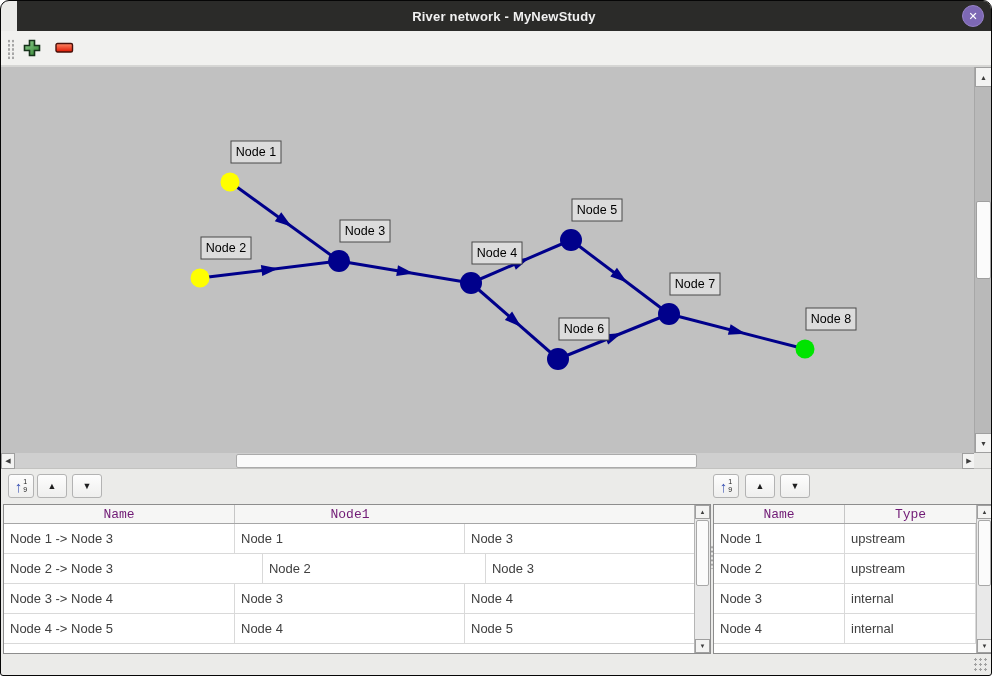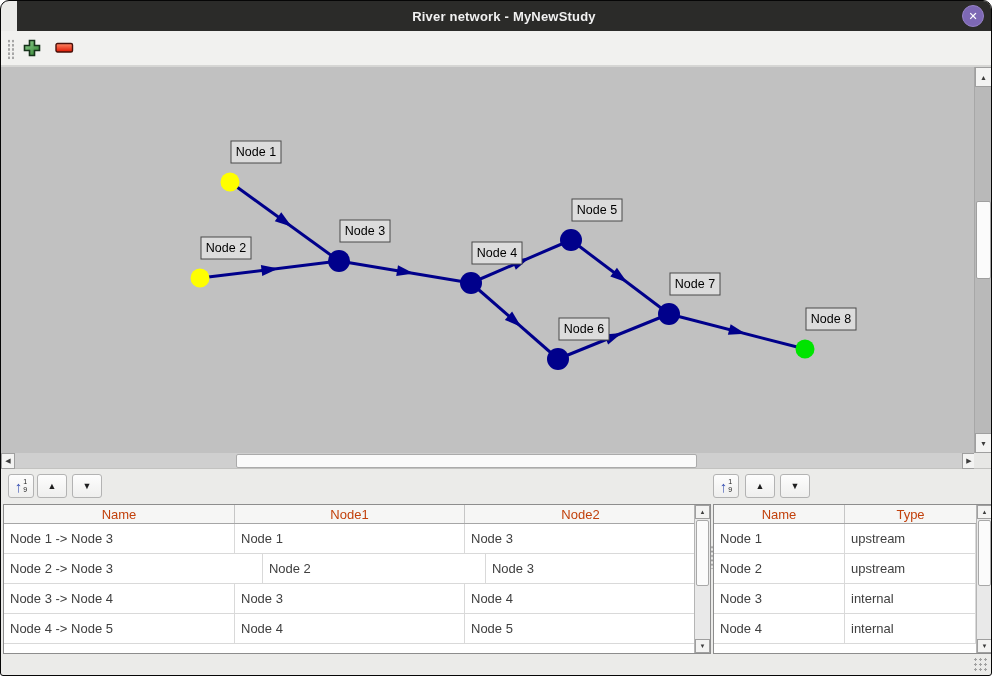--- a/index.html
+++ b/index.html
@@ -71,22 +71,22 @@
   .tri { font-size:9px; color:#1e1e1e; }
   .sort-ico { display:flex; align-items:center; line-height:1; }
   .sort-arrow { color:#3d55b5; font-size:15px; font-weight:bold; }
   .sort-digits { display:flex; flex-direction:column; font-size:7px; color:#222; margin-left:1px;
                  font-style:normal; line-height:1.15; }
   .sort-digits i { font-style:normal; }
 
   
   .table { position:absolute; top:503px; background:#ffffff; border:1px solid #8d8d8d; height:150px; overflow:hidden; }
   .thead { display:flex; height:19px; background:#f6f6f5; border-bottom:1px solid #a6a6a6; }
-  .th { font-size:13px; color:#c2410c; display:flex; align-items:center; justify-content:center;
-        border-right:1px solid #c6c6c6; }
+  .th { font-size:13px; color:#701a75; display:flex; align-items:center; justify-content:center;
+        border-right:1px solid #c6c6c6;font-family:Liberation Mono, monospace; }
   .th:last-child { border-right:none; }
   .tr { display:flex; height:30px; border-bottom:1px solid #d9d9d9; background:#fff; }
   .tr.partial { height:10px; border-bottom:none; }
   .td { font-size:13px; color:#404040; display:flex; align-items:center; padding-left:6px;
         border-right:1px solid #d9d9d9; overflow:hidden; white-space:nowrap; }
   .table-links { left:2px; width:708px; }
   .table-nodes { left:712px; width:280px; }
   .tscroll { position:absolute; right:0; top:0; bottom:0; width:16px; background:#e9e9e9;
              border-left:1px solid #b5b5b5; }
   .tscroll .sq-btn { width:15px; height:14px; font-size:6px; left:0; }
@@ -252,21 +252,20 @@
     </button>
     <button class="ctl-btn" style="left:779px;width:30px;">
       <span class="tri">▼</span>
     </button>
   </div>
 
   <div class="table table-links">
     <div class="thead">
         <div class="th" style="width: 231px;">Name</div>
         <div class="th" style="width: 230px;">Node1</div>
-        <div class="th" style="width: 231px;">Node2</div>
       </div>
     <div class="tbody">
         <div class="tr">
           <div class="td" style="width: 231px;">Node 1 -&gt; Node 3</div>
           <div class="td" style="width: 230px;">Node 1</div>
           <div class="td" style="width: 231px;">Node 3</div>
         </div>
         <div class="tr">
           <div class="td" style="width: 267px;">Node 2 -&gt; Node 3</div>
           <div class="td" style="width: 230px;">Node 2</div>

